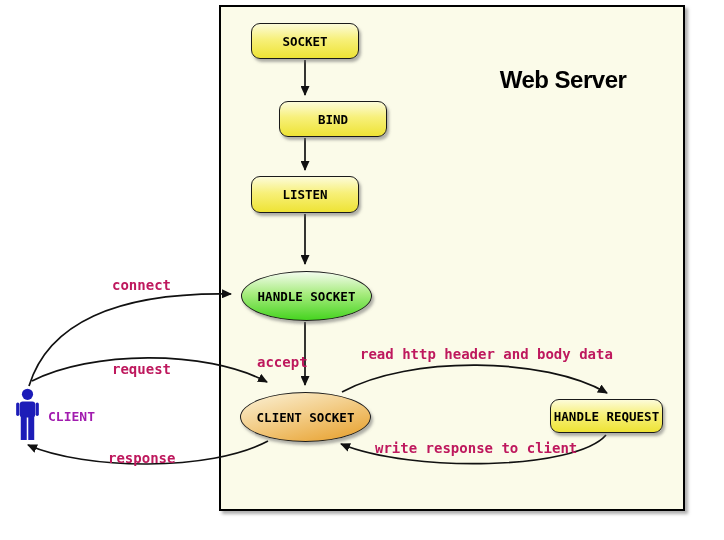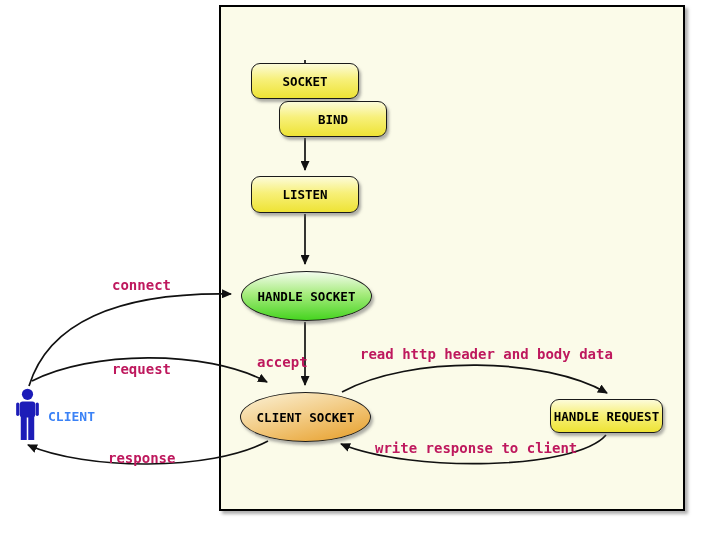--- a/index.html
+++ b/index.html
@@ -24,47 +24,48 @@
     border:1.5px solid #1a1a1a;box-sizing:border-box;
     box-shadow:2px 3px 3px rgba(110,110,110,.55);
   }
   .process{
     border-radius:9px;
     background:linear-gradient(180deg,#FCFBD9 0%,#F7F07A 45%,#EEE335 100%);
   }
   .ellipse{border-radius:50%;}
   .ellipse.green{background:linear-gradient(180deg,#F3FCEE 0%,#A8EC7F 45%,#46D420 100%);}
   .ellipse.orange{background:linear-gradient(165deg,#FBF2D8 0%,#F3CE8A 45%,#E79D26 100%);}
-  .node-socket{left:251px;top:23px;width:108px;height:36px;margin-top:40px;}
+  .node-socket{left:251px;top:23px;width:108px;height:36px;}
   .node-bind{left:251px;top:101px;width:108px;height:36px;margin-left:28px;}
   .node-listen{left:251px;top:176px;width:108px;height:37px;}
   .node-listen-socket{left:241px;top:271px;width:131px;height:50px;}
   .node-client-socket{left:240px;top:392px;width:131px;height:50px;}
   .node-handle-request{left:550px;top:399px;width:113px;height:34px;}
   .edge-label{
     position:absolute;color:#be185d;font-weight:bold;font-size:14px;white-space:nowrap;
   }
   .lbl-connect{left:112px;top:277px;}
   .lbl-request{left:112px;top:361px;}
   .lbl-accept{left:257px;top:354px;text-align:right;}
   .lbl-read{left:360px;top:346px;}
   .lbl-response{left:108px;top:450px;}
   .lbl-write{left:375px;top:440px;}
   .client-actor{position:absolute;left:15px;top:388px;width:25px;height:53px;}
   .client-label{
-    position:absolute;left:48px;top:409px;color:#3b82f6;font-weight:bold;font-size:13px;
+    position:absolute;left:48px;top:409px;color:#a21caf;font-weight:bold;font-size:13px;
   }
 </style>
 </head>
 <body>
 
 <div class="canvas">
 
   <div class="server-box"></div>
 
+  <div class="diagram-title">Web Server</div>
 
   <svg class="arrows" viewBox="0 0 724 540" xmlns="http://www.w3.org/2000/svg">
     <defs>
       <marker id="ah" markerWidth="11" markerHeight="9" refX="9" refY="4.5" orient="auto" markerUnits="userSpaceOnUse">
         <path d="M0,0 L10,4.5 L0,9 z" fill="#111"></path>
       </marker>
     </defs>
     <g fill="none" stroke="#111" stroke-width="1.7">
       <path d="M305,60 L305,95" marker-end="url(#ah)"></path>
       <path d="M305,138 L305,170" marker-end="url(#ah)"></path>

